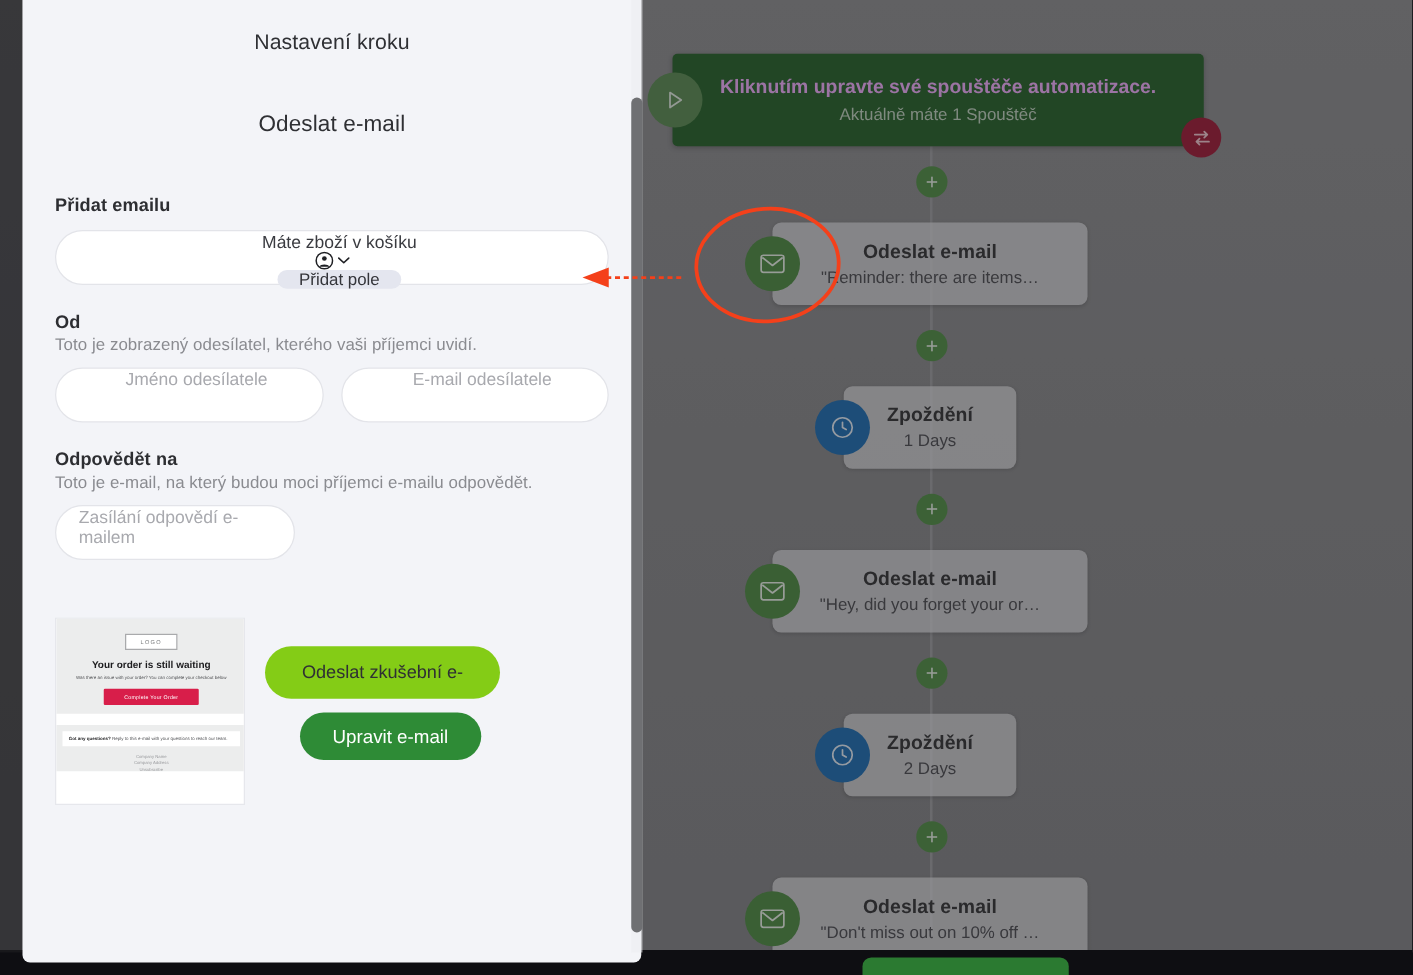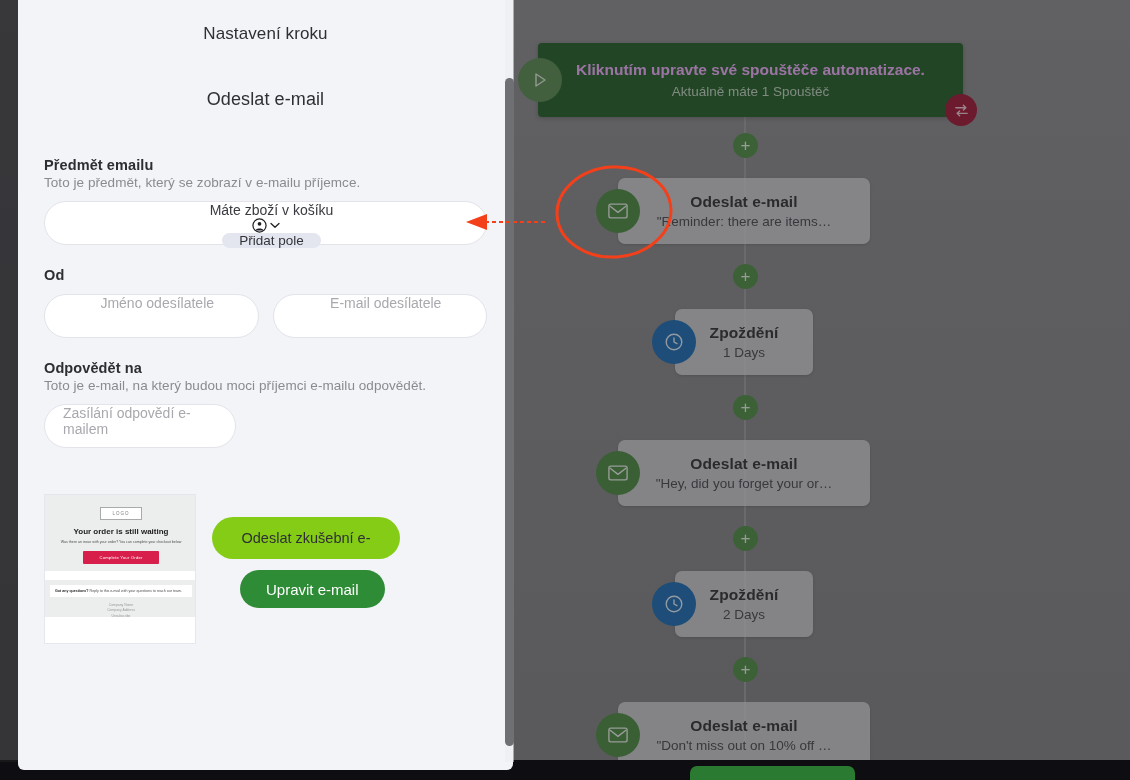--- a/index.html
+++ b/index.html
@@ -297,41 +297,41 @@
   <div id="left-dim"></div>
 
   <div id="panel">
 
     <div id="panel-scroll">
 
       <div id="step-heading">Nastavení kroku</div>
       <div id="step-type">Odeslat e-mail</div>
 
       <div class="field-group" style="margin-top:47px;">
-        <div class="field-label">Předmět emailu</div>
-        <div class="field-help">Toto je předmět, který se zobrazí v e-mailu příjemce.</div>
+        <div class="field-label">Přidat emailu</div>
         <div class="pill-input">
           <span class="value-text">Máte zboží v košíku</span>
           <span class="spacer-flex"></span>
           <span id="emoji-picker">
             <svg width="15" height="15" viewBox="0 0 16 16" aria-hidden="true">
               <circle cx="8" cy="8" r="7" fill="none" stroke="#1f2024" stroke-width="1.3"></circle>
               <circle cx="8" cy="6.2" r="2" fill="#1f2024"></circle>
               <path d="M3.7 13.2 C4.6 10.6 11.4 10.6 12.3 13.2" fill="#1f2024"></path>
             </svg>
             <svg width="10" height="7" viewBox="0 0 10 7" aria-hidden="true">
               <path d="M1 1.5 L5 5.2 L9 1.5" fill="none" stroke="#1f2024" stroke-width="1.3" stroke-linecap="round" stroke-linejoin="round"></path>
             </svg>
           </span>
           <button id="add-field-btn">Přidat pole</button>
         </div>
       </div>
 
       <div class="field-group" style="margin-top:22px;">
         <div class="field-label">Od</div>
+        <div class="field-help">Toto je zobrazený odesílatel, kterého vaši příjemci uvidí.</div>
         <div class="row-two">
           <div class="pill-input">
             <span class="placeholder-text">Jméno odesílatele</span>
           </div>
           <div class="pill-input">
             <span class="placeholder-text">E-mail odesílatele</span>
           </div>
         </div>
       </div>
 

